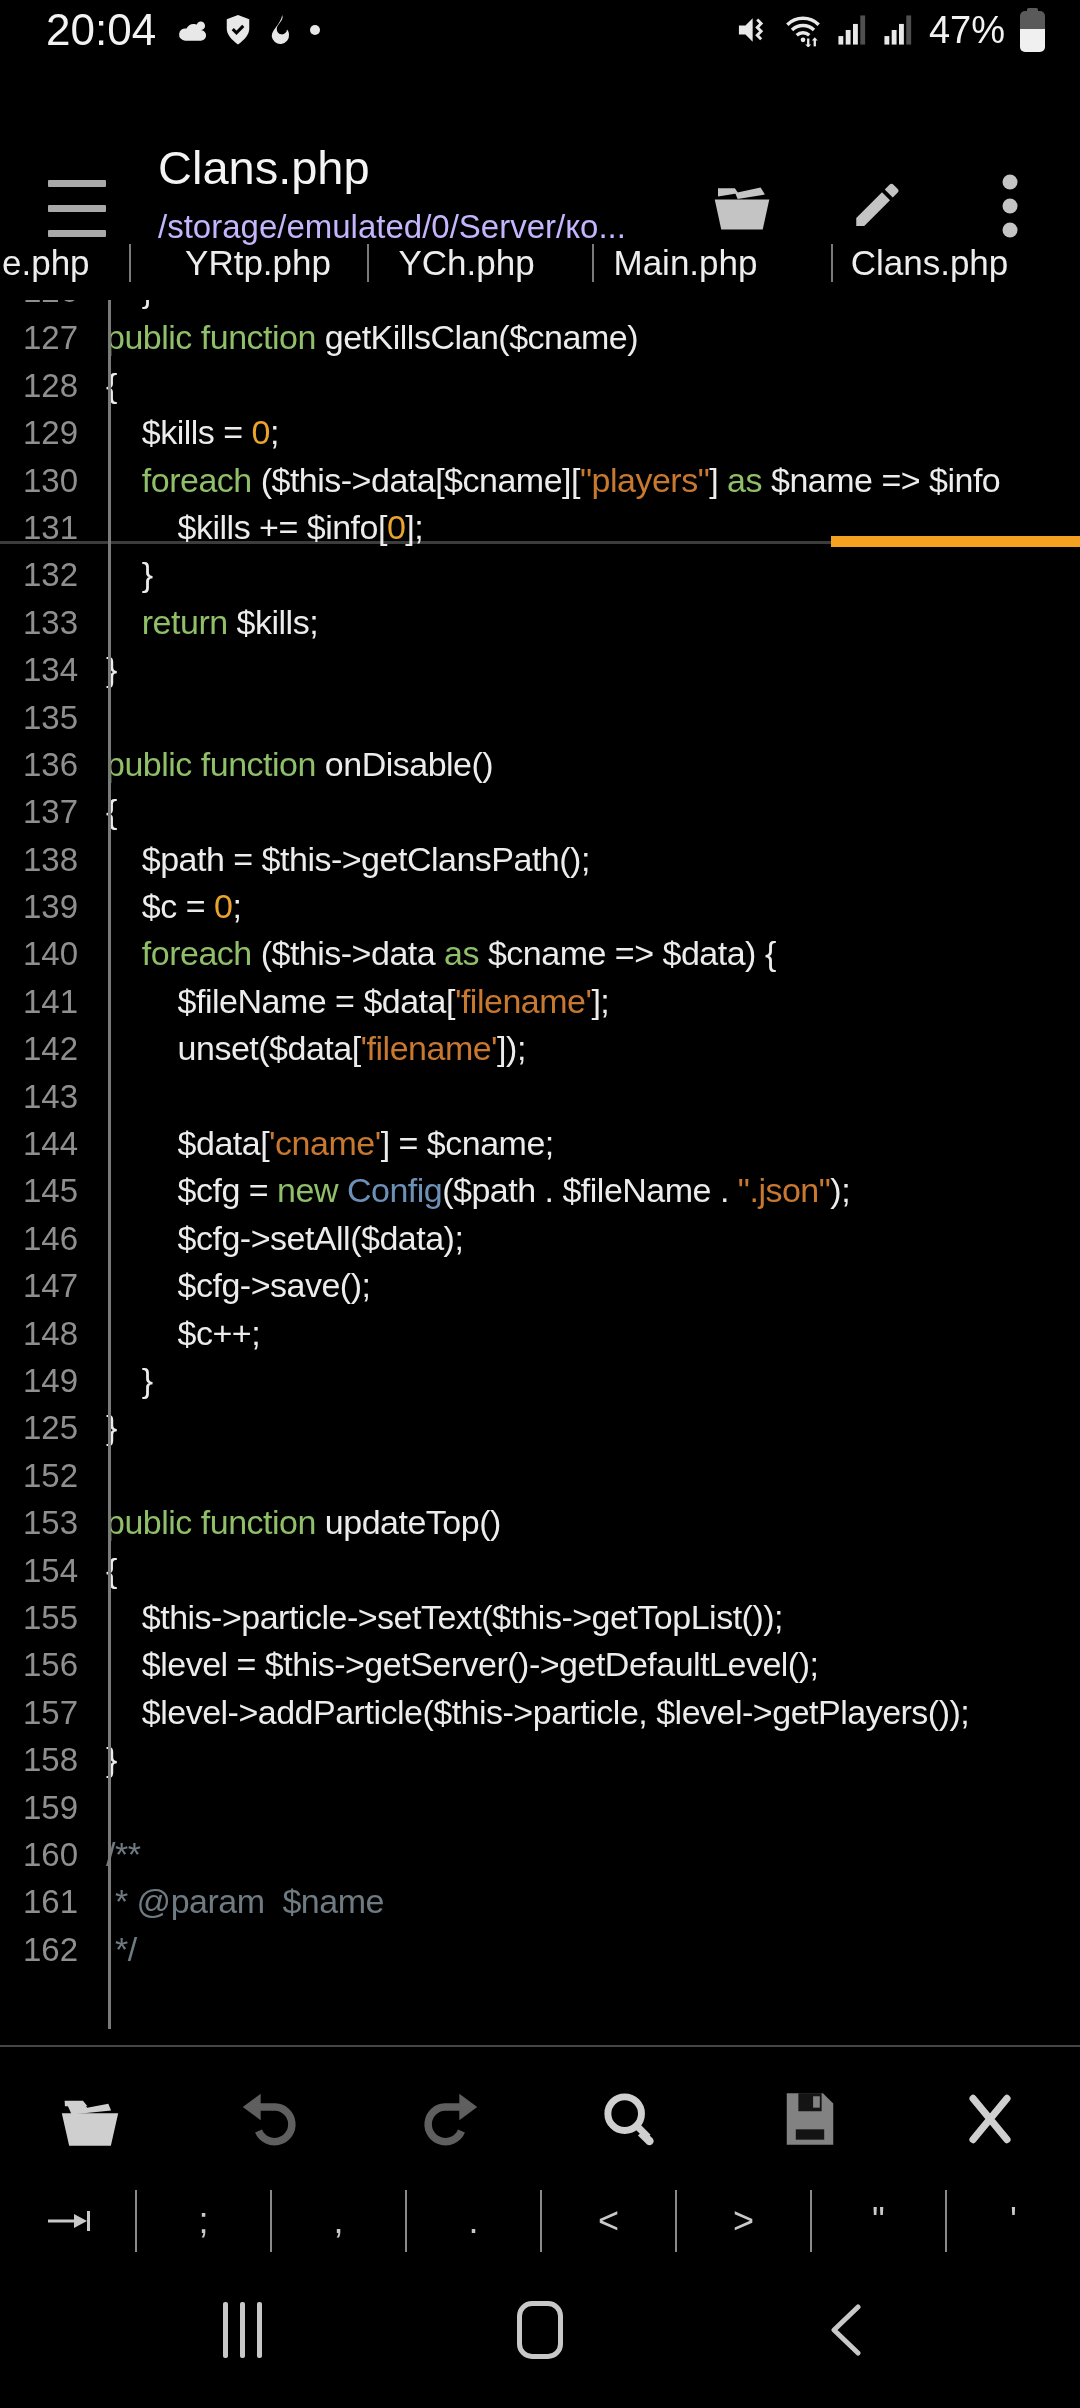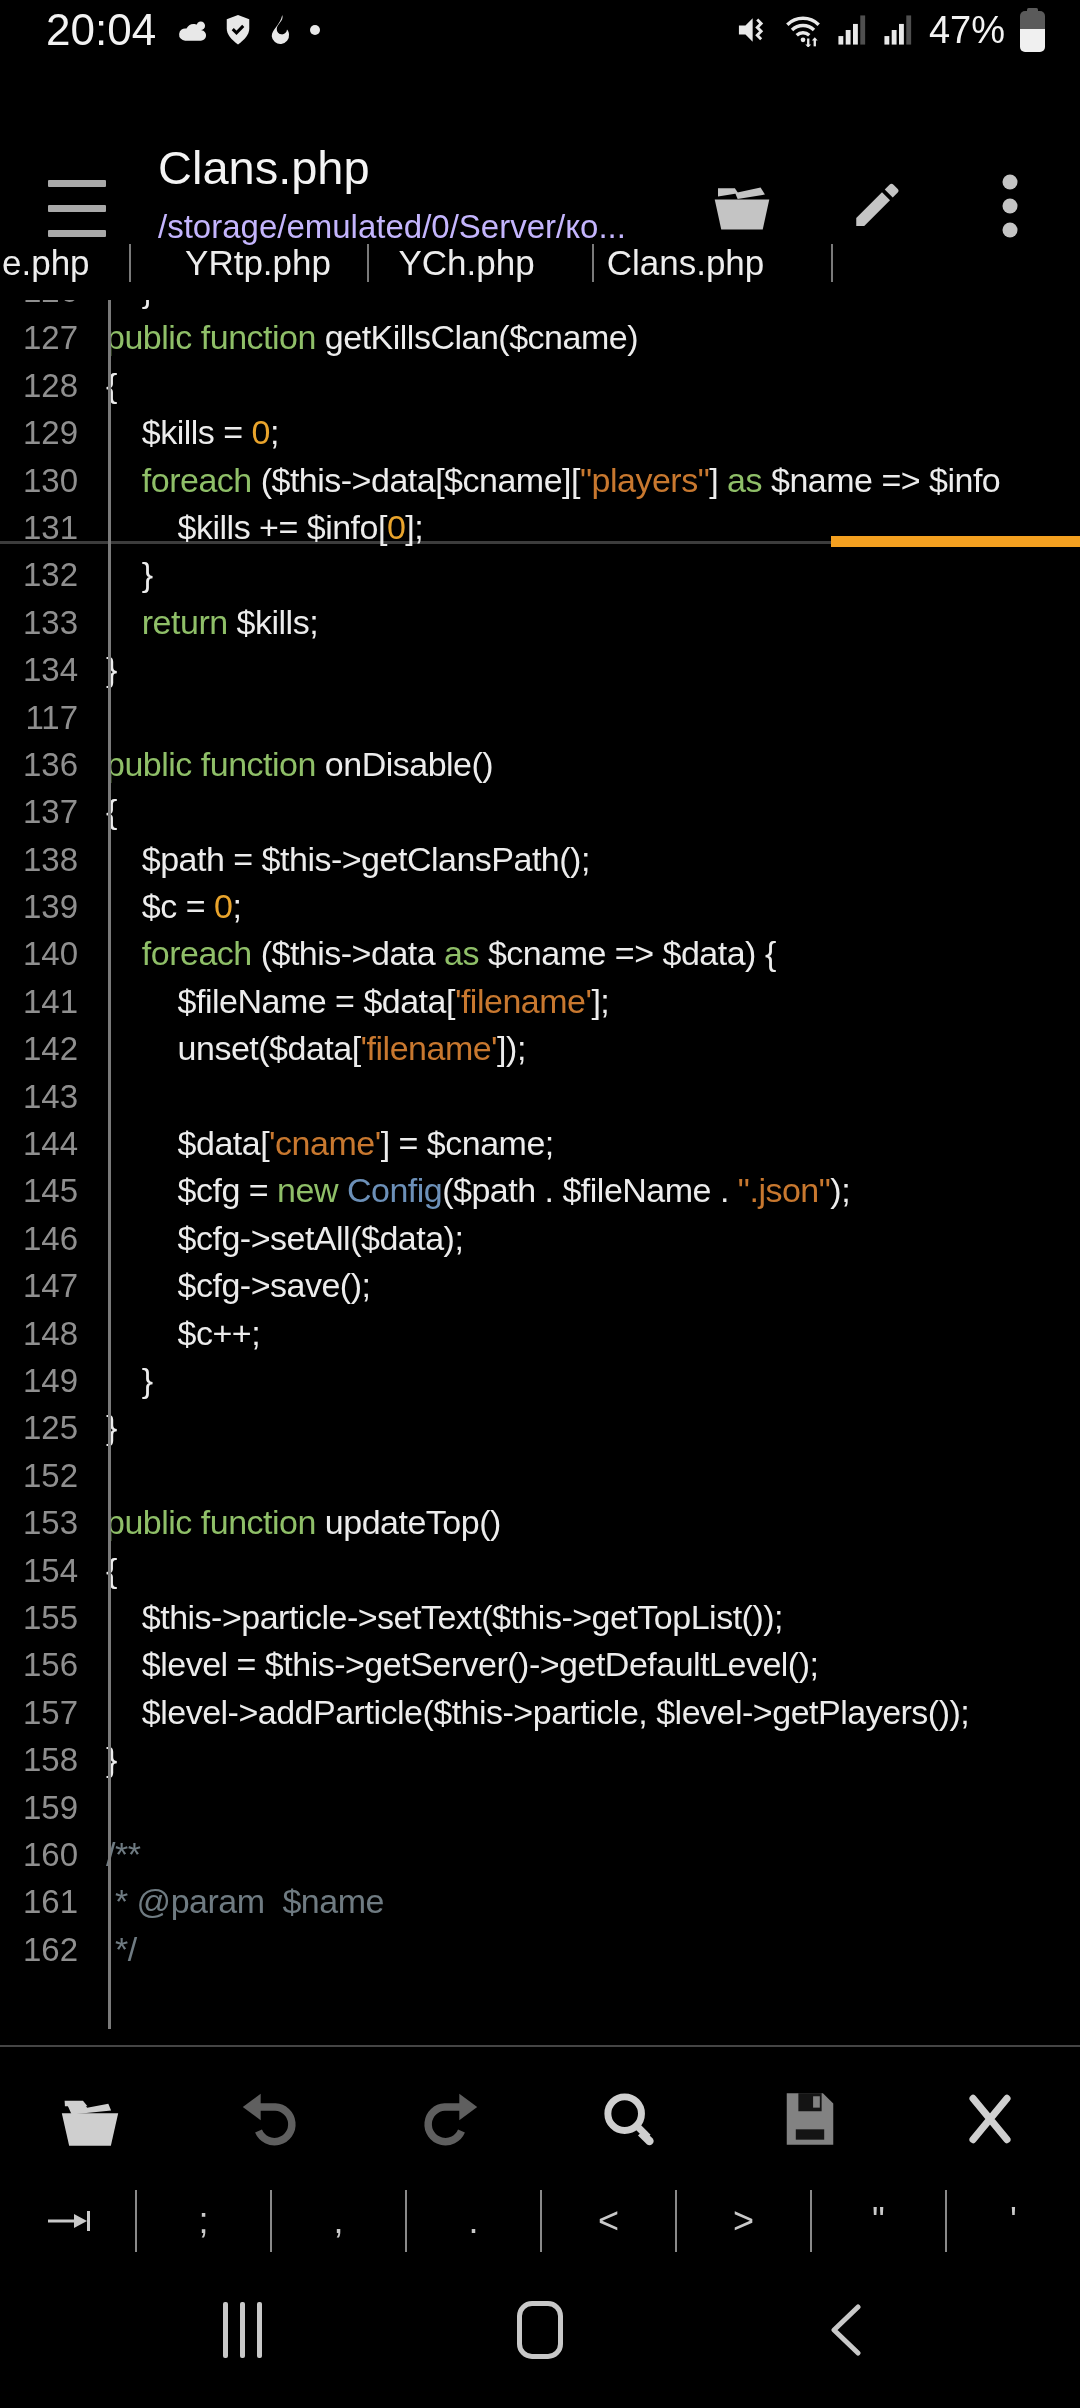--- a/index.html
+++ b/index.html
@@ -189,41 +189,44 @@
         </div>
         <i class="tab-div" style="left: 129px;"></i>
         <div class="tab-cell">
           <span class="tab-label">YRtp.php</span>
         </div>
         <i class="tab-div" style="left: 367px;"></i>
         <div class="tab-cell">
           <span class="tab-label">YCh.php</span>
         </div>
         <i class="tab-div" style="left: 592px;"></i>
+        <div class="tab-cell">
+          <span class="tab-label">Main.php</span>
+        </div>
         <i class="tab-div" style="left: 831px;"></i>
         <div class="tab-cell">
           <span class="tab-label">Clans.php</span>
         </div>
       </div>
     <div class="tab-hairline"></div>
     <div class="tab-underline" style="background: rgb(244, 160, 32);"></div>
   </div>
 
   <div class="editor">
     <div class="code-lines">
         <div class="crow"><span class="ln">126</span><span class="ctext"><span class="tk-d">    }</span></span></div>
         <div class="crow"><span class="ln">127</span><span class="ctext"><span class="tk-k">public function</span><span class="tk-d"> getKillsClan($cname)</span></span></div>
         <div class="crow"><span class="ln">128</span><span class="ctext"><span class="tk-d">{</span></span></div>
         <div class="crow"><span class="ln">129</span><span class="ctext"><span class="tk-d">    $kills = </span><span class="tk-n">0</span><span class="tk-d">;</span></span></div>
         <div class="crow"><span class="ln">130</span><span class="ctext"><span class="tk-d">    </span><span class="tk-k">foreach</span><span class="tk-d"> ($this-&gt;data[$cname][</span><span class="tk-s">"players"</span><span class="tk-d">] </span><span class="tk-k">as</span><span class="tk-d"> $name =&gt; $info</span></span></div>
         <div class="crow"><span class="ln">131</span><span class="ctext"><span class="tk-d">        $kills += $info[</span><span class="tk-n">0</span><span class="tk-d">];</span></span></div>
         <div class="crow"><span class="ln">132</span><span class="ctext"><span class="tk-d">    }</span></span></div>
         <div class="crow"><span class="ln">133</span><span class="ctext"><span class="tk-d">    </span><span class="tk-k">return</span><span class="tk-d"> $kills;</span></span></div>
         <div class="crow"><span class="ln">134</span><span class="ctext"><span class="tk-d">}</span></span></div>
-        <div class="crow"><span class="ln">117</span><span class="ctext"></span></div>
+        <div class="crow"><span class="ln">135</span><span class="ctext"></span></div>
         <div class="crow"><span class="ln">136</span><span class="ctext"><span class="tk-k">public function</span><span class="tk-d"> onDisable()</span></span></div>
         <div class="crow"><span class="ln">137</span><span class="ctext"><span class="tk-d">{</span></span></div>
         <div class="crow"><span class="ln">138</span><span class="ctext"><span class="tk-d">    $path = $this-&gt;getClansPath();</span></span></div>
         <div class="crow"><span class="ln">139</span><span class="ctext"><span class="tk-d">    $c = </span><span class="tk-n">0</span><span class="tk-d">;</span></span></div>
         <div class="crow"><span class="ln">140</span><span class="ctext"><span class="tk-d">    </span><span class="tk-k">foreach</span><span class="tk-d"> ($this-&gt;data </span><span class="tk-k">as</span><span class="tk-d"> $cname =&gt; $data) {</span></span></div>
         <div class="crow"><span class="ln">141</span><span class="ctext"><span class="tk-d">        $fileName = $data[</span><span class="tk-s">'filename'</span><span class="tk-d">];</span></span></div>
         <div class="crow"><span class="ln">142</span><span class="ctext"><span class="tk-d">        unset($data[</span><span class="tk-s">'filename'</span><span class="tk-d">]);</span></span></div>
         <div class="crow"><span class="ln">143</span><span class="ctext"></span></div>
         <div class="crow"><span class="ln">144</span><span class="ctext"><span class="tk-d">        $data[</span><span class="tk-s">'cname'</span><span class="tk-d">] = $cname;</span></span></div>
         <div class="crow"><span class="ln">145</span><span class="ctext"><span class="tk-d">        $cfg = </span><span class="tk-k">new</span><span class="tk-d"> </span><span class="tk-cl">Config</span><span class="tk-d">($path . $fileName . </span><span class="tk-s">".json"</span><span class="tk-d">);</span></span></div>

